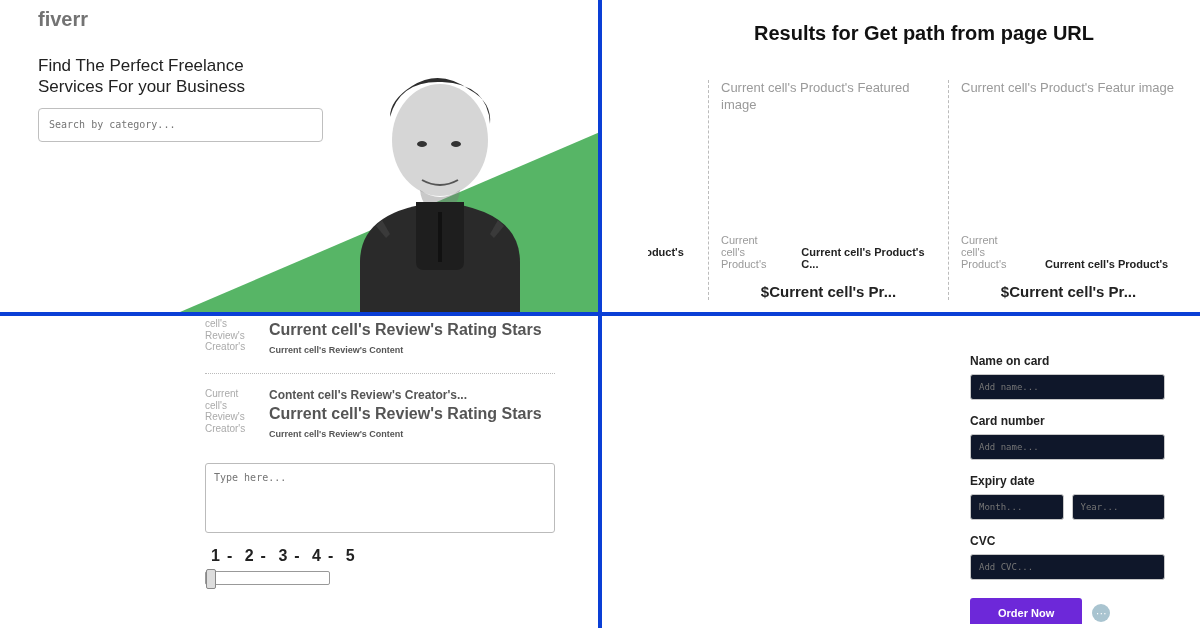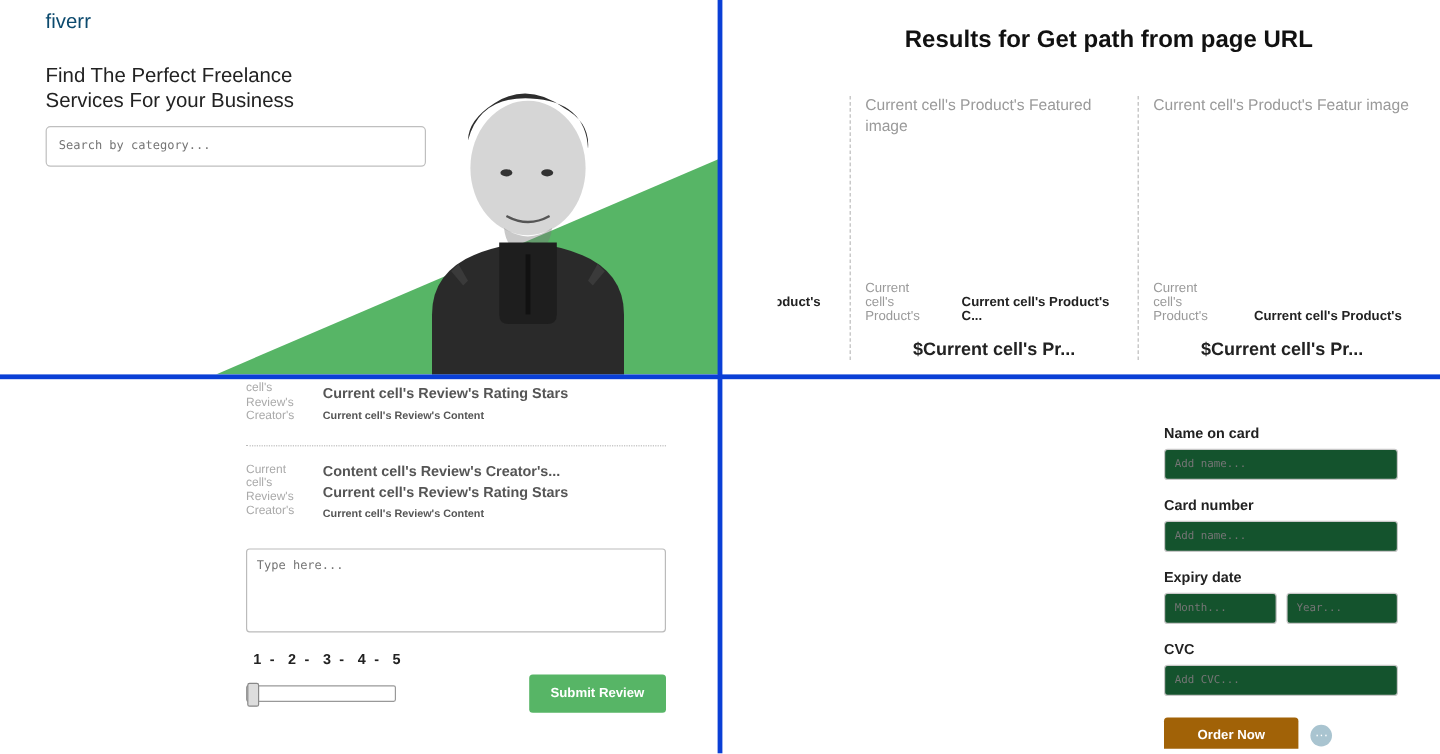--- a/index.html
+++ b/index.html
@@ -4,23 +4,23 @@
 <style>
   * { box-sizing: border-box; margin: 0; padding: 0; }
   body { font-family: Arial, Helvetica, sans-serif; width: 1200px; height: 628px; overflow: hidden; position: relative; background: #fff; }
   .grid { display: grid; grid-template-columns: 1fr 1fr; grid-template-rows: 312px 312px; gap: 0; width: 1200px; height: 628px; }
   .divider-h { position: absolute; top: 312px; left: 0; width: 1200px; height: 4px; background: #0a3fd6; z-index: 50; }
   .divider-v { position: absolute; top: 0; left: 598px; width: 4px; height: 628px; background: #0a3fd6; z-index: 50; }
   .pane { position: relative; overflow: hidden; background: #fff; }
 
   
   .p1 { padding: 8px 0 0 0; }
-  .logo { font-weight: 400; font-size: 17px; color: #0c4a6e; margin: 0 0 0 38px; }
+  .logo { font-weight: 700; font-size: 20px; color: #737373; margin: 0 0 0 38px; }
   .headline { font-weight: 400; font-size: 17px; line-height: 1.25; color: #222; margin: 24px 0 0 38px; max-width: 260px; }
-  .search { margin: 10px 0 0 38px; width: 317px; height: 34px; border: 1px solid #bfbfbf; border-radius: 4px; padding: 0 10px; font-family: monospace; font-size: 10px; color: #999; background: #fff; }
+  .search { margin: 10px 0 0 38px; width: 285px; height: 34px; border: 1px solid #bfbfbf; border-radius: 4px; padding: 0 10px; font-family: monospace; font-size: 10px; color: #999; background: #fff; }
   .triangle { position: absolute; right: 0; bottom: 0; width: 0; height: 0; border-left: 420px solid transparent; border-bottom: 180px solid #57b566; z-index: 1; }
   .man { position: absolute; right: 40px; bottom: -10px; width: 240px; height: 260px; z-index: 2; }
   .man svg { width: 100%; height: 100%; }
 
   
   .p2 { padding: 22px 0 0 0; margin-left: 48px; }
   .results-title { font-weight: 700; font-size: 20px; text-align: center; color: #111; }
   .cards { display: flex; position: absolute; bottom: 12px; left: -180px; right: -30px; gap: 0; }
   .card { width: 240px; flex: 0 0 240px; border-left: 1px dashed #bbb; padding: 0 12px; height: 220px; position: relative; }
   .card:first-child { border-left: none; }
@@ -29,40 +29,40 @@
   .avatar-ph { font-size: 11px; color: #9a9a9a; line-height: 1.1; width: 60px; }
   .prod-c { font-size: 11px; font-weight: 700; color: #222; }
   .price { position: absolute; bottom: 0; left: 0; right: 0; text-align: center; font-weight: 700; font-size: 15px; color: #222; }
 
   
   .p3 { padding: 0; }
   .review { display: flex; gap: 18px; padding: 6px 0 10px 0; margin-left: 205px; width: 350px; }
   .review-left { width: 46px; font-size: 10px; color: #aaa; line-height: 1.15; }
   .review-right { flex: 1; }
   .rv-creator { font-size: 12px; font-weight: 700; color: #555; }
-  .rv-stars { font-size: 12px; font-weight: 700; color: #555; margin-top: 3px; }
+  .rv-stars { font-size: 16px; font-weight: 700; color: #555; margin-top: 3px; }
   .rv-content { font-size: 9px; font-weight: 700; color: #555; margin-top: 6px; }
   .dots { margin: 8px 0 8px 205px; width: 350px; height: 0; border-top: 1px dotted #bbb; }
   .review-input { margin: 14px 0 0 205px; width: 350px; height: 70px; border: 1px solid #bbb; border-radius: 3px; padding: 8px; font-family: monospace; font-size: 10px; color: #999; resize: none; }
-  .rating-labels { margin: 10px 0 0 205px; font-weight: 700; font-size: 12px; color: #222; letter-spacing: 1px; }
+  .rating-labels { margin: 10px 0 0 205px; font-weight: 700; font-size: 16px; color: #222; letter-spacing: 1px; }
   .rating-labels span { margin: 0 6px; }
   .slider-row { margin: 6px 0 0 205px; width: 350px; display: flex; align-items: center; justify-content: space-between; }
   .slider { width: 125px; height: 14px; background: #fff; border: 1px solid #999; border-radius: 2px; position: relative; }
   .slider-thumb { position: absolute; left: 0; top: -3px; width: 10px; height: 20px; background: #ddd; border: 1px solid #888; border-radius: 2px; }
   .submit-btn { background: #57b566; color: #fff; font-size: 11px; font-weight: 600; border: none; border-radius: 3px; padding: 10px 18px; cursor: pointer; }
 
   
   .p4 { padding: 42px 0 0 0; }
   .form { margin-left: 370px; width: 195px; }
   .lbl { font-size: 12px; font-weight: 700; color: #222; margin-bottom: 6px; display: block; }
-  .inp { width: 100%; height: 26px; border: 1px solid #c8c8c8; border-radius: 3px; padding: 0 8px; font-family: monospace; font-size: 9px; color: #999; margin-bottom: 14px; background: #14532d; }
+  .inp { width: 100%; height: 26px; border: 1px solid #c8c8c8; border-radius: 3px; padding: 0 8px; font-family: monospace; font-size: 9px; color: #999; margin-bottom: 14px; background: #0f172a; }
   .row { display: flex; gap: 8px; }
   .row .inp { flex: 1; }
   .order-row { display: flex; align-items: center; gap: 10px; margin-top: 4px; }
-  .order-btn { background: #a16207; color: #fff; font-size: 11px; font-weight: 600; border: none; border-radius: 3px; padding: 9px 28px; cursor: pointer; }
+  .order-btn { background: #6d28d9; color: #fff; font-size: 11px; font-weight: 600; border: none; border-radius: 3px; padding: 9px 28px; cursor: pointer; }
   .circle-btn { width: 18px; height: 18px; border-radius: 50%; background: #a9c4d0; display: flex; align-items: center; justify-content: center; color: #fff; font-size: 11px; cursor: pointer; }
 </style>
 </head>
 <body>
 
 <div class="grid">
 
   <div class="pane p1">
     <div class="logo">fiverr</div>
     <div class="headline">
@@ -147,21 +147,20 @@
       <span>1</span>-
       <span>2</span>-
       <span>3</span>-
       <span>4</span>-
       <span>5</span>
     </div>
     <div class="slider-row">
       <div class="slider">
         <div class="slider-thumb"></div>
       </div>
-      <button class="submit-btn">Submit Review</button>
     </div>
   </div>
 
   <div class="pane p4">
     <div class="form">
       <label class="lbl">Name on card</label>
       <input class="inp" placeholder="Add name..." style="">
       <label class="lbl">Card number</label>
       <input class="inp" placeholder="Add name..." style="">
       <label class="lbl">Expiry date</label>

